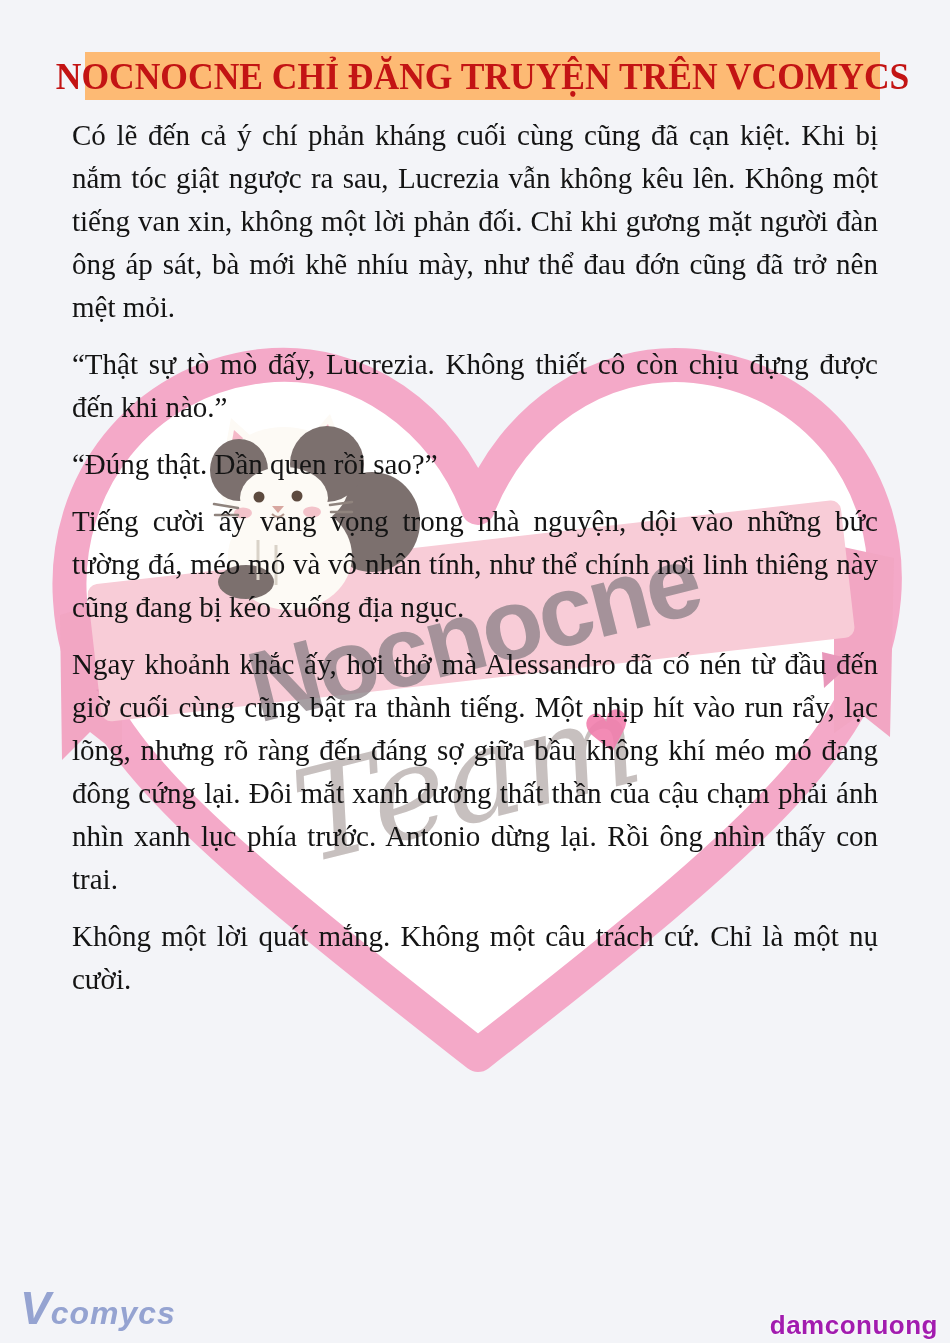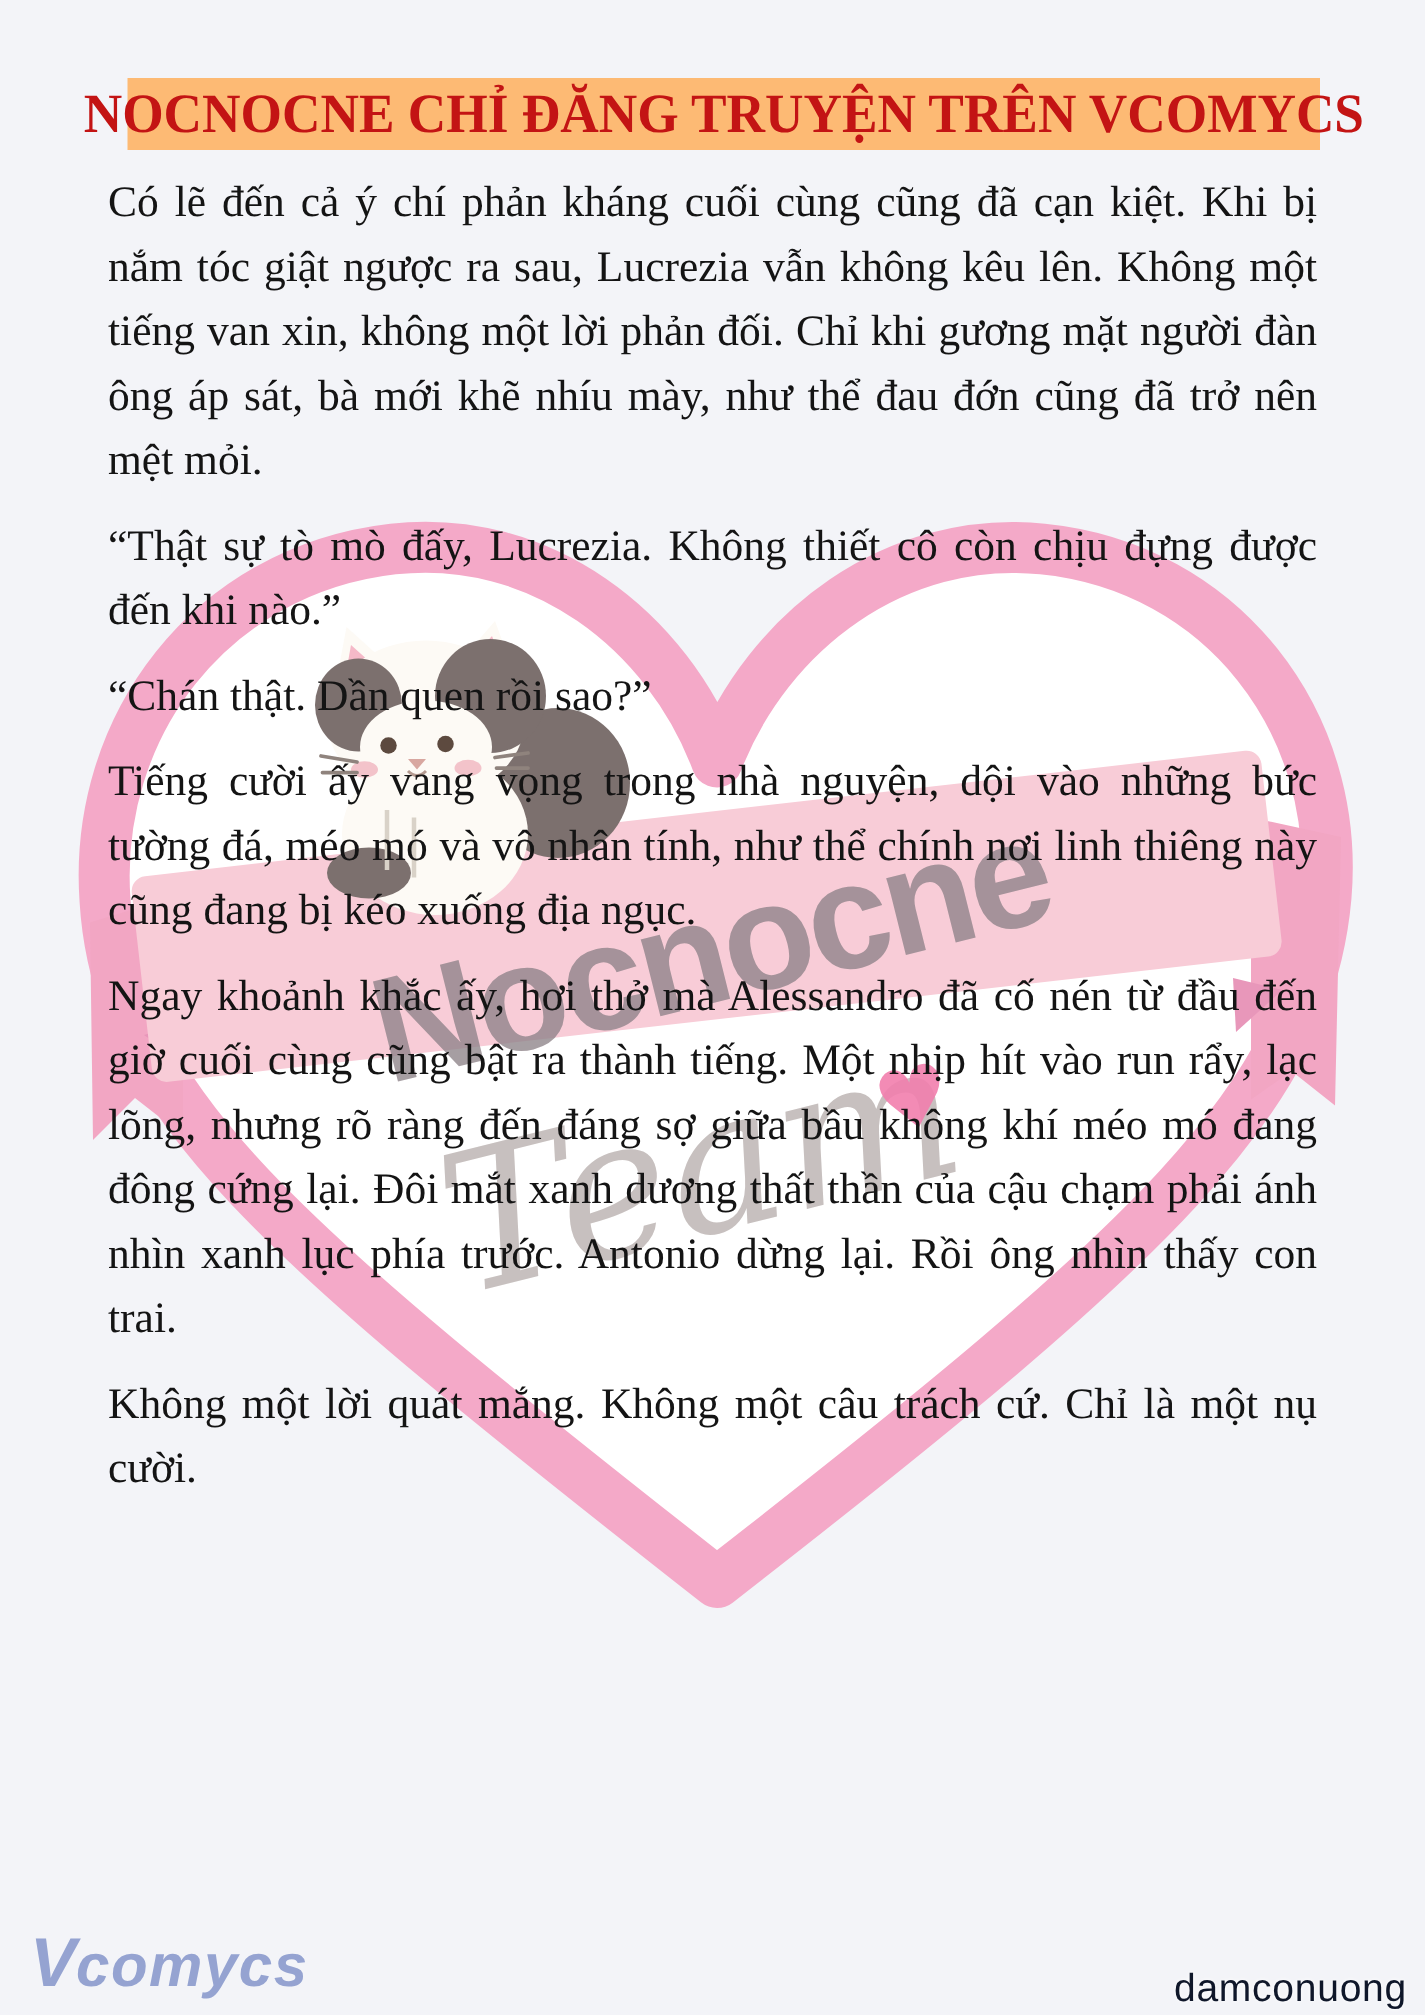--- a/index.html
+++ b/index.html
@@ -50,27 +50,27 @@
   .vcomycs-logo{
     position:absolute;left:20px;top:1288px;z-index:3;
     font-family:"Liberation Sans", sans-serif;
     font-style:italic;
     font-weight:bold;
     color:#7e90c8;
     opacity:.8;
     white-space:nowrap;
   }
   .vcomycs-logo .v-big{font-size:46px;line-height:40px;}
-  .vcomycs-logo .rest{font-size:40px;letter-spacing:1px;text-align:center;}
+  .vcomycs-logo .rest{font-size:32px;letter-spacing:1px;text-align:center;}
   .credit{
     position:absolute;right:12px;top:1310px;z-index:3;
     font-family:"Liberation Sans", sans-serif;
-    font-weight:normal;
+    font-weight:bold;
     font-size:26px;
-    color:#0f172a;
+    color:#a21caf;
     text-shadow:0 0 3px #ffffff;
     letter-spacing:.5px;
   }
 </style>
 </head>
 <body>
 
 <div class="stage">
 
   <svg class="watermark" viewBox="0 0 950 1343" xmlns="http://www.w3.org/2000/svg" aria-hidden="true">
@@ -119,21 +119,21 @@
     <text x="608" y="752" transform="rotate(-12 608 730)" text-anchor="middle" font-family="DejaVu Sans, sans-serif" font-size="56" fill="#f27fae" opacity="0.9">♥</text>
   </svg>
 
   <div class="title-banner">
     <span>NOCNOCNE CHỈ ĐĂNG TRUYỆN TRÊN VCOMYCS</span>
   </div>
 
   <div class="text-block">
     <p>Có lẽ đến cả ý chí phản kháng cuối cùng cũng đã cạn kiệt. Khi bị nắm tóc giật ngược ra sau, Lucrezia vẫn không kêu lên. Không một tiếng van xin, không một lời phản đối. Chỉ khi gương mặt người đàn ông áp sát, bà mới khẽ nhíu mày, như thể đau đớn cũng đã trở nên mệt mỏi.</p>
     <p>“Thật sự tò mò đấy, Lucrezia. Không thiết cô còn chịu đựng được đến khi nào.”</p>
-    <p>“Chán thật. Dần quen rồi sao?”</p>
+    <p>“Đúng thật. Dần quen rồi sao?”</p>
     <p>Tiếng cười ấy vang vọng trong nhà nguyện, dội vào những bức tường đá, méo mó và vô nhân tính, như thể chính nơi linh thiêng này cũng đang bị kéo xuống địa ngục.</p>
     <p>Ngay khoảnh khắc ấy, hơi thở mà Alessandro đã cố nén từ đầu đến giờ cuối cùng cũng bật ra thành tiếng. Một nhịp hít vào run rẩy, lạc lõng, nhưng rõ ràng đến đáng sợ giữa bầu không khí méo mó đang đông cứng lại. Đôi mắt xanh dương thất thần của cậu chạm phải ánh nhìn xanh lục phía trước. Antonio dừng lại. Rồi ông nhìn thấy con trai.</p>
     <p>Không một lời quát mắng. Không một câu trách cứ. Chỉ là một nụ cười.</p>
   </div>
 
   <div class="vcomycs-logo"><span class="v-big">V</span><span class="rest">comycs</span></div>
 
   <div class="credit">damconuong</div>
 
 </div>

